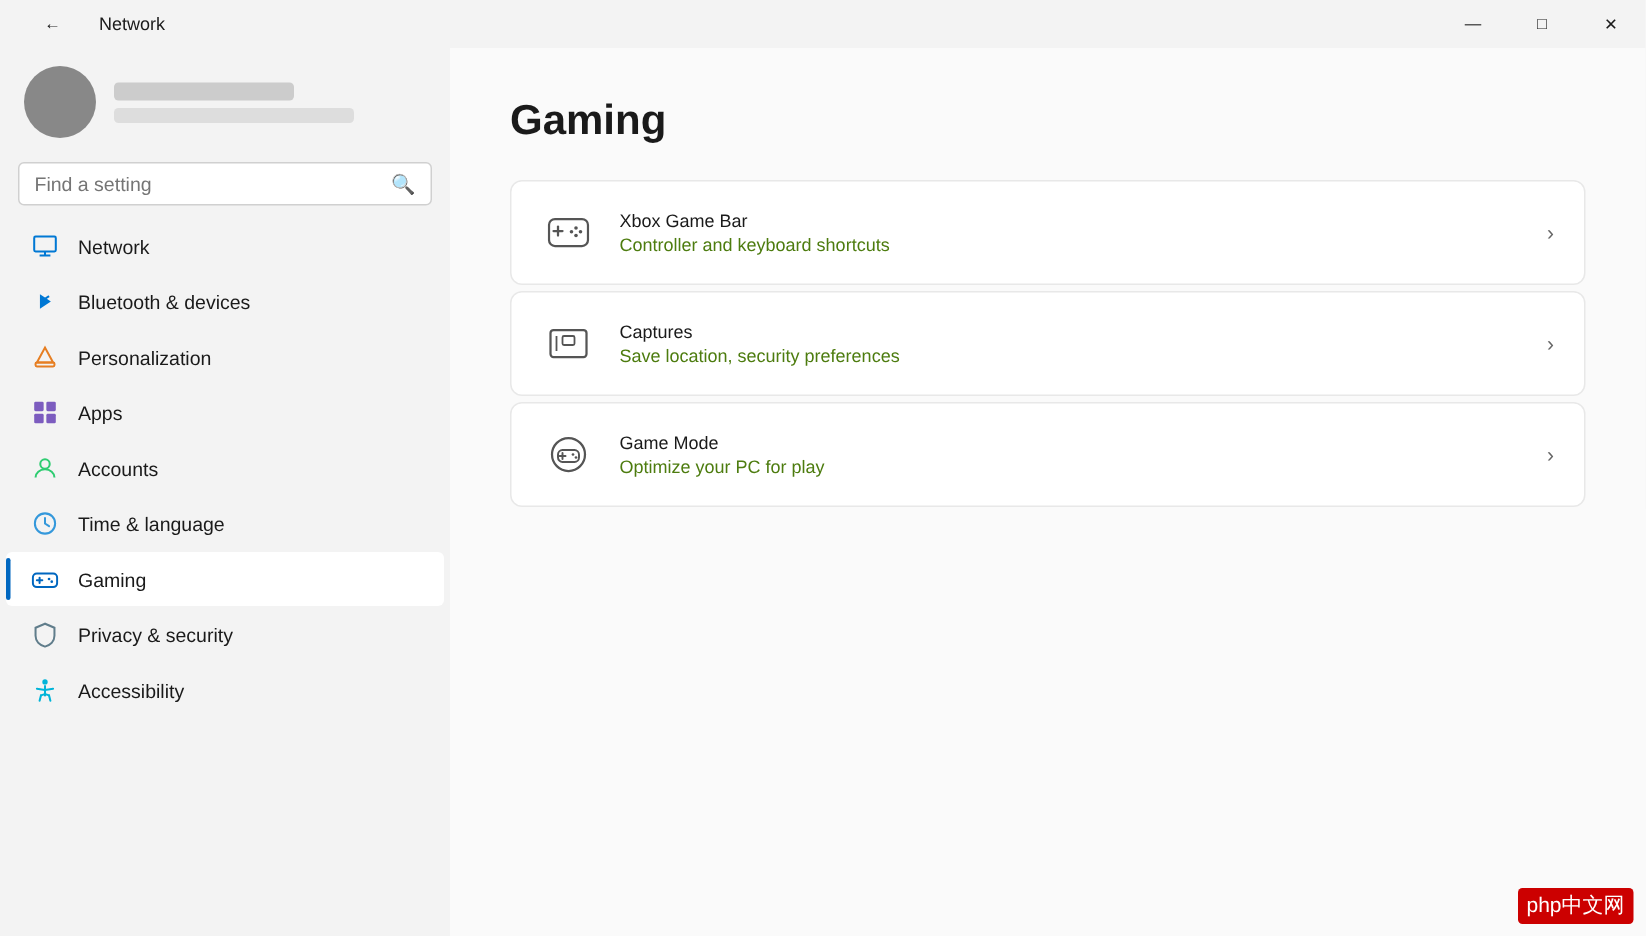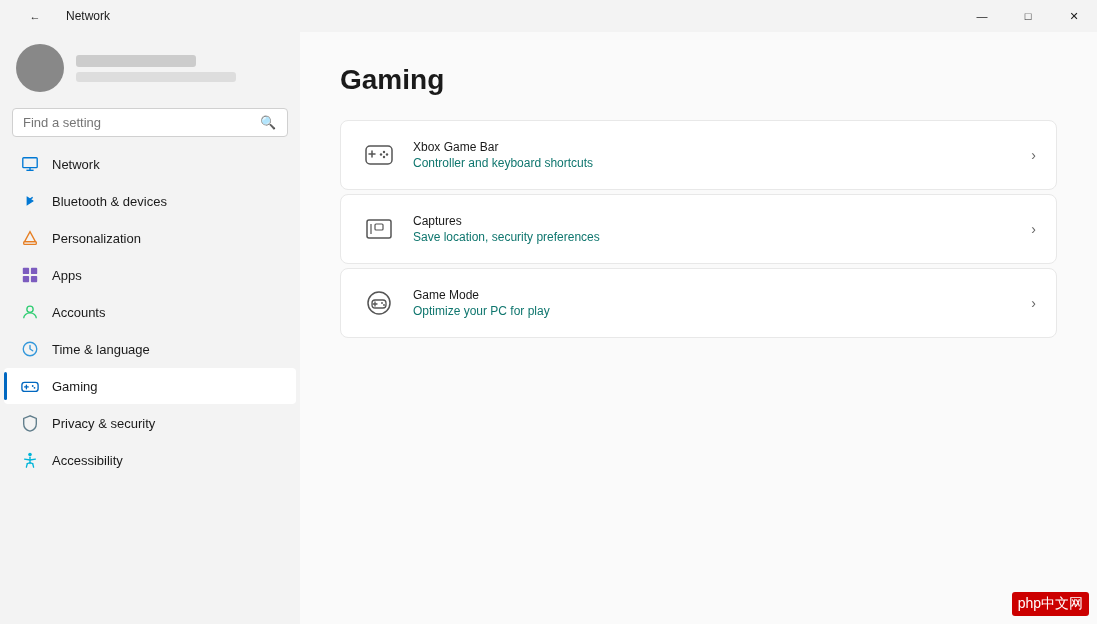--- a/index.html
+++ b/index.html
@@ -204,21 +204,21 @@
       flex: 1;
     }
     .card-title {
       font-size: 12px;
       font-weight: 500;
       color: #1a1a1a;
       margin-bottom: 2px;
     }
     .card-subtitle {
       font-size: 12px;
-      color: #0f766e;
+      color: #4d7c0f;
     }
 
     .card-chevron {
       color: #666;
       font-size: 14px;
     }
 
     
     .icon-system { color: #0078d4; }
     .icon-bluetooth { color: #0078d4; }

